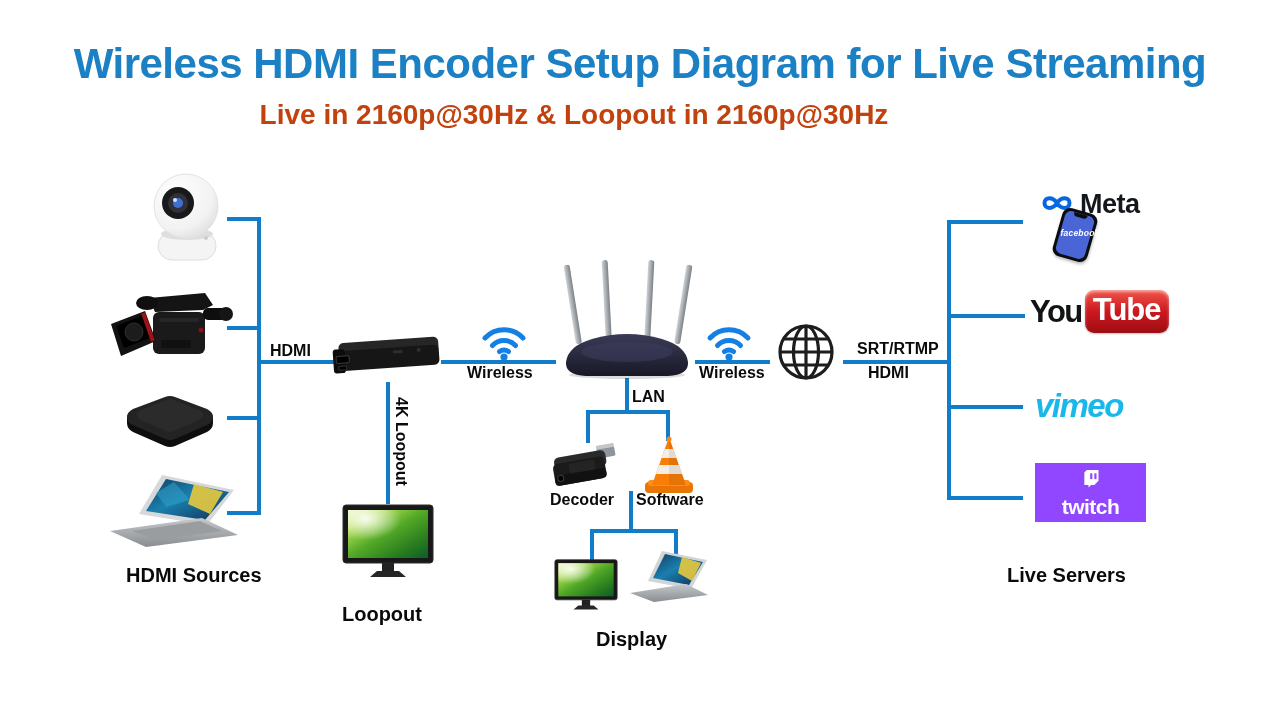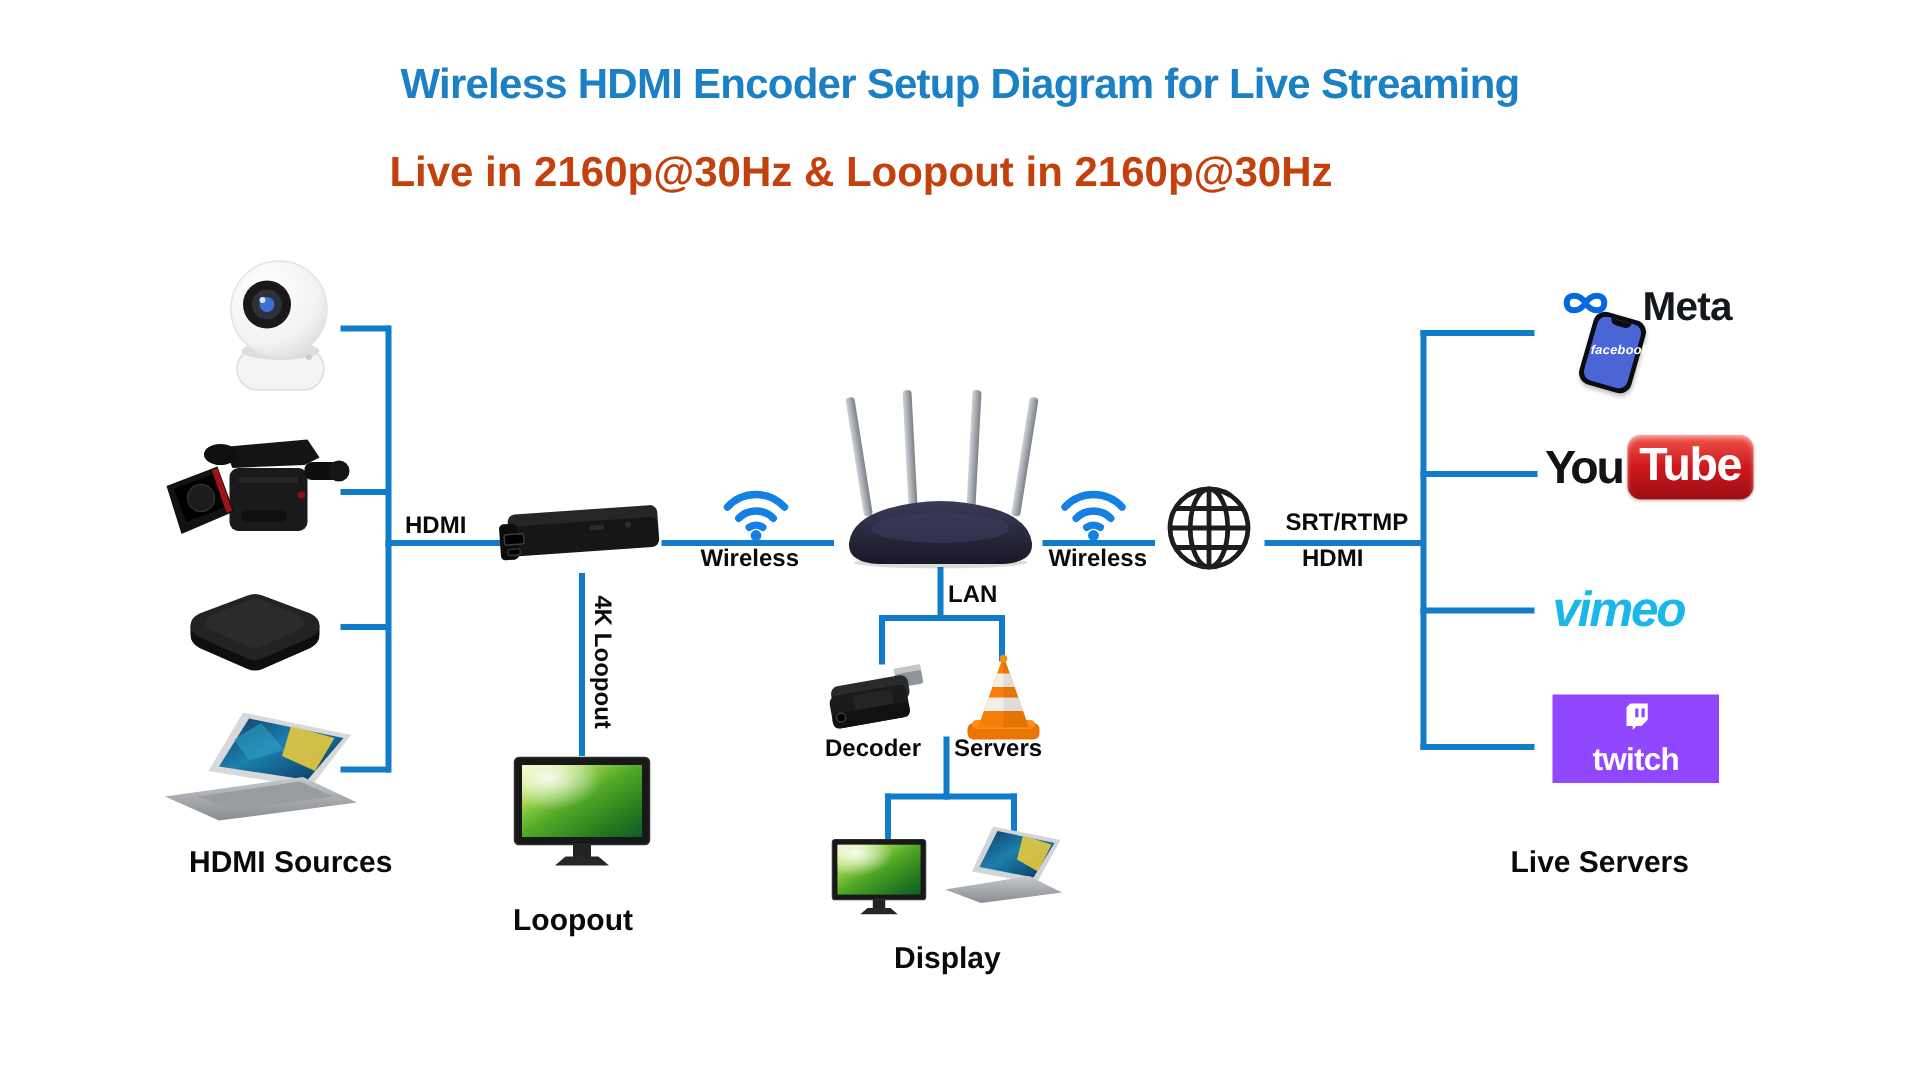--- a/index.html
+++ b/index.html
@@ -2,30 +2,30 @@
 <html style="--title-blue: #1b80c4; --line-blue: #117dc9; --wifi-blue: #1580e4; --meta-blue: #0668e1; --facebook-screen: #4a66d6; --youtube-red: #cc181e; --vimeo-blue: #1ab7ea; --twitch-purple: #9146ff;"><head>
 <meta charset="utf-8">
 <style>
   html,body{margin:0;padding:0;}
   body{width:1280px;height:720px;background:#ffffff;position:relative;overflow:hidden;
        font-family:"Liberation Sans","DejaVu Sans",sans-serif;}
   .abs{position:absolute;}
   .ln{position:absolute;background:var(--line-blue);}
   .lbl{position:absolute;font-weight:700;color:#0a0a0a;white-space:nowrap;line-height:1.1;}
   #title{position:absolute;top:40px;left:0;width:1280px;text-align:center;
-         font-size:28px;font-weight:700;letter-spacing:-0.5px;color:var(--title-blue);}
+         font-size:42px;font-weight:700;letter-spacing:-0.5px;color:var(--title-blue);}
   #subtitle{position:absolute;top:99px;left:0;width:1148px;text-align:center;
             font-size:28px;font-weight:700;color:#c2410c;}
   .lbl-lg{font-size:20px;margin-top:17px;}
   .lbl-md{font-size:16px;}
   .vert-label{writing-mode:vertical-rl;text-orientation:mixed;}
   .wifi-arc{stroke:var(--wifi-blue);stroke-width:5;fill:none;stroke-linecap:round;}
   .wifi-dot{fill:var(--wifi-blue);}
   
-  #meta-row{position:absolute;left:1039px;top:189px;display:flex;align-items:center;gap:20px;}
+  #meta-row{position:absolute;left:1039px;top:189px;display:flex;align-items:center;gap:5px;}
   #meta-text{font-size:27px;font-weight:600;color:#14171c;letter-spacing:-0.5px;}
   
   #fb-phone{position:absolute;left:1057px;top:210px;width:36px;height:50px;background:#0b0c0f;
             border-radius:8px;transform:rotate(16deg);box-shadow:1px 2px 3px rgba(0,0,0,.25);}
   #fb-screen{position:absolute;left:3px;top:3px;right:3px;bottom:3px;background:var(--facebook-screen);
              border-radius:6px;}
   #fb-notch{position:absolute;left:50%;top:0;width:14px;height:4px;margin-left:-7px;background:#0b0c0f;
             border-radius:0 0 4px 4px;}
   #fb-text{display:block;margin-top:15px;text-align:center;color:#fff;font-size:8.5px;font-weight:700;
            font-style:italic;transform:rotate(-16deg);letter-spacing:.2px;}
@@ -243,21 +243,21 @@
     <rect x="6" y="44" width="42" height="6" rx="3" fill="#fb8f1b"></rect>
     <path d="M27 1 L44 49 L10 49 Z" fill="#f97e07"></path>
     <g clip-path="url(#coneclip)">
       <rect x="5" y="13" width="44" height="9" fill="#f3efe8"></rect>
       <rect x="5" y="29" width="44" height="9" fill="#f3efe8"></rect>
       <path d="M27 1 L44 49 L27 49 Z" fill="#000000" opacity="0.08"></path>
     </g>
     <circle cx="27" cy="3" r="2.5" fill="#fa8a12"></circle>
   </svg>
 </div>
-<div class="lbl lbl-md" style="left:636px;top:491px">Servers</div>
+<div class="lbl lbl-md" style="left:636px;top:491px">Software</div>
 
 <div class="abs" style="left:554px;top:559px;width:64px;height:54px">
   <svg width="64" height="54" viewBox="0 0 92 78">
     <rect x="1" y="1" width="90" height="58" rx="3" fill="#181818" stroke="#2e2e2e"></rect>
     <rect x="6" y="6" width="80" height="48" fill="url(#g-screen-green)"></rect>
     <rect x="6" y="6" width="80" height="48" fill="url(#g-glow)"></rect>
     <rect x="40" y="59" width="12" height="9" fill="#222222"></rect>
     <path d="M28 73 L64 73 L57 67 L35 67 Z" fill="#262626"></path>
   </svg>
 </div>

